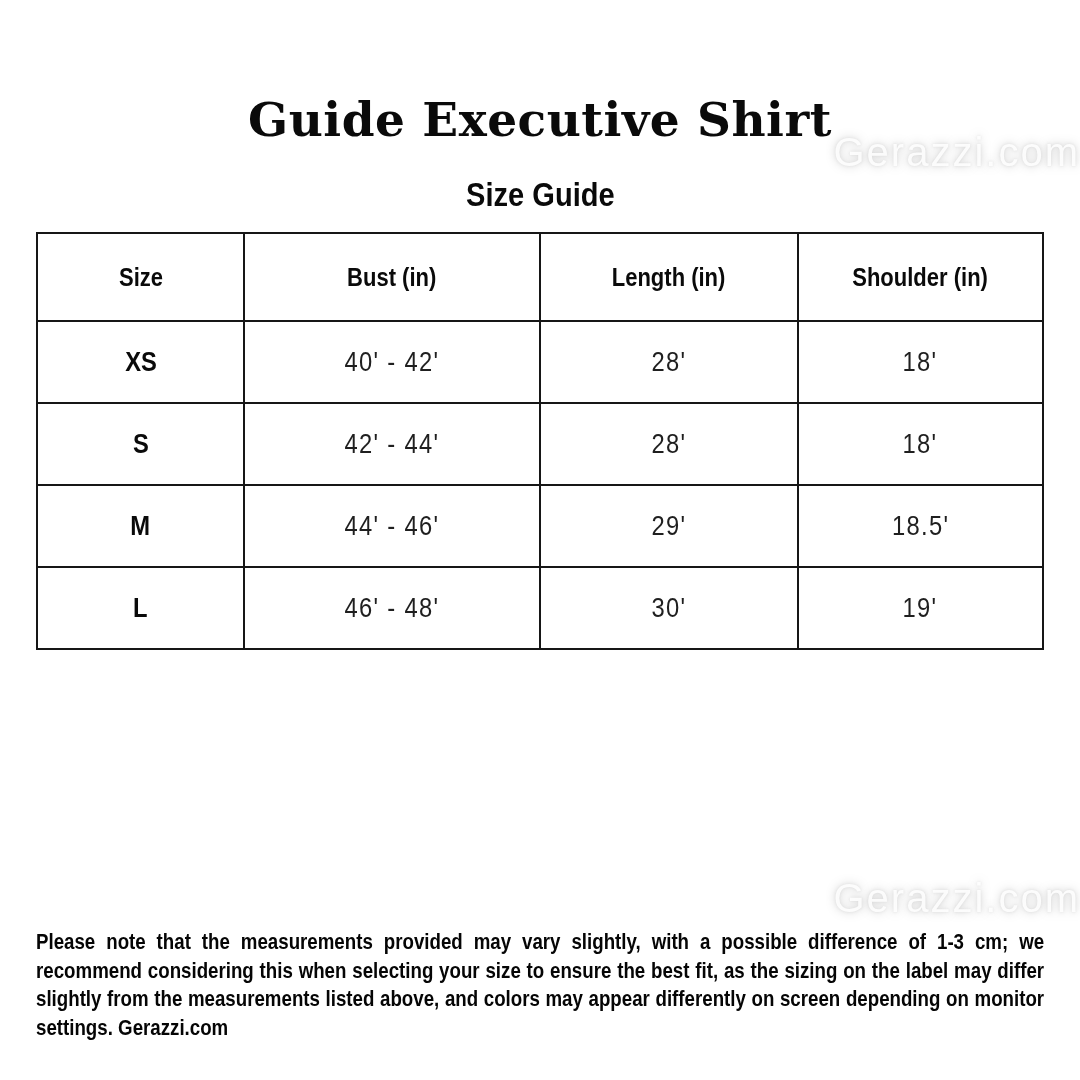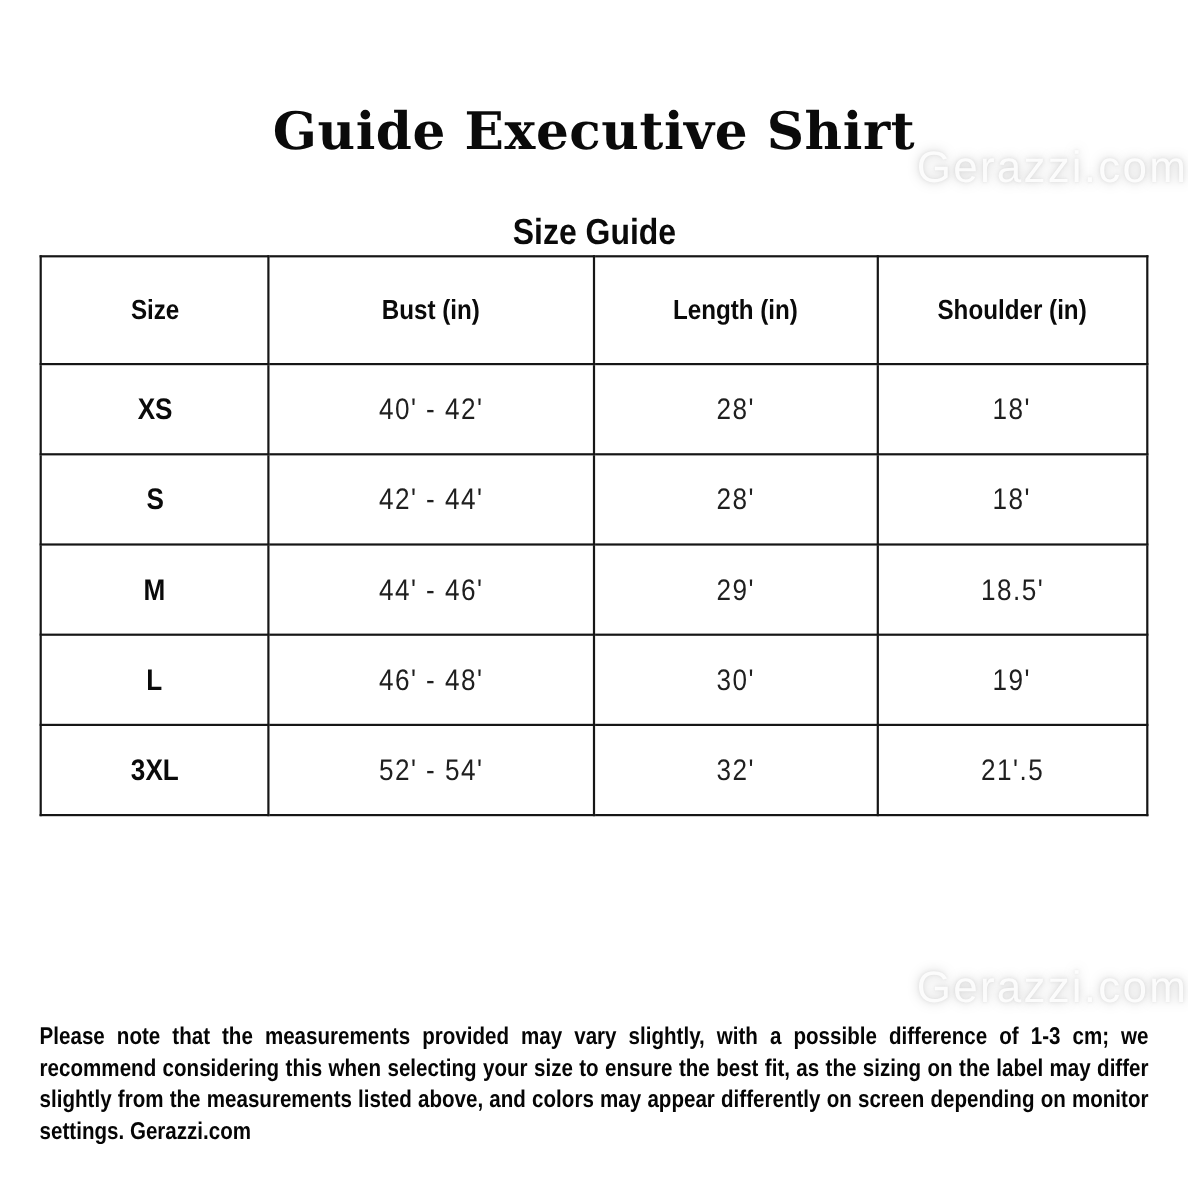--- a/index.html
+++ b/index.html
@@ -36,21 +36,21 @@
     letter-spacing: 2px;
     color: rgba(255,255,255,0.88);
     text-shadow: 0 0 10px rgba(190,190,190,0.8), 0 0 3px rgba(225,225,225,0.9);
     z-index: 6;
     pointer-events: none;
   }
   .wm-top { top: 130px; }
   .wm-bottom { top: 876px; }
   .subtitle {
     position: absolute;
-    top: 192px;
+    top: 176px;
     left: 0;
     width: 100%;
     text-align: center;
     font-weight: bold;
     font-size: 33px;
     color: #0a0a0a;
     z-index: 2;
   }
   .cond { display: inline-block; transform: scaleX(0.88); white-space: nowrap; }
   .table-wrap {
@@ -64,21 +64,21 @@
     width: 100%;
     border-collapse: collapse;
     table-layout: fixed;
   }
   th, td {
     border: 2px solid #161616;
     text-align: center;
     vertical-align: middle;
     background: #ffffff;
   }
-  thead th { height: 98px; font-size: 25px; font-weight: bold; color: #0a0a0a; }
+  thead th { height: 88px; font-size: 25px; font-weight: bold; color: #0a0a0a; }
   tbody td { height: 82px; margin-top: 11px; }
   .size-label { font-size: 27px; font-weight: bold; color: #0a0a0a; }
   .val { font-size: 27px; font-weight: normal; color: #1f1f1f; letter-spacing: 1.5px; }
   .footer {
     position: absolute;
     left: 36px;
     top: 928px;
     width: 1186px;
     transform: scaleX(0.85);
     transform-origin: 0 0;
@@ -141,26 +141,20 @@
 
     <tr>
       <td><span class="cond size-label">L</span></td>
       <td><span class="cond val">46' - 48'</span></td>
       <td><span class="cond val">30'</span></td>
       <td><span class="cond val">19'</span></td>
     </tr>
 
 
 
-    <tr>
-      <td><span class="cond size-label">3XL</span></td>
-      <td><span class="cond val">52' - 54'</span></td>
-      <td><span class="cond val">32'</span></td>
-      <td><span class="cond val">21'.5</span></td>
-    </tr>
   </tbody>
     </table>
   </div>
 
   <div class="wm wm-bottom">Gerazzi.com</div>
 
   <p class="footer">Please note that the measurements provided may vary slightly, with a possible difference of 1-3 cm; we recommend considering this when selecting your size to ensure the best fit, as the sizing on the label may differ slightly from the measurements listed above, and colors may appear differently on screen depending on monitor settings. Gerazzi.com</p>
 
 </div>
 

